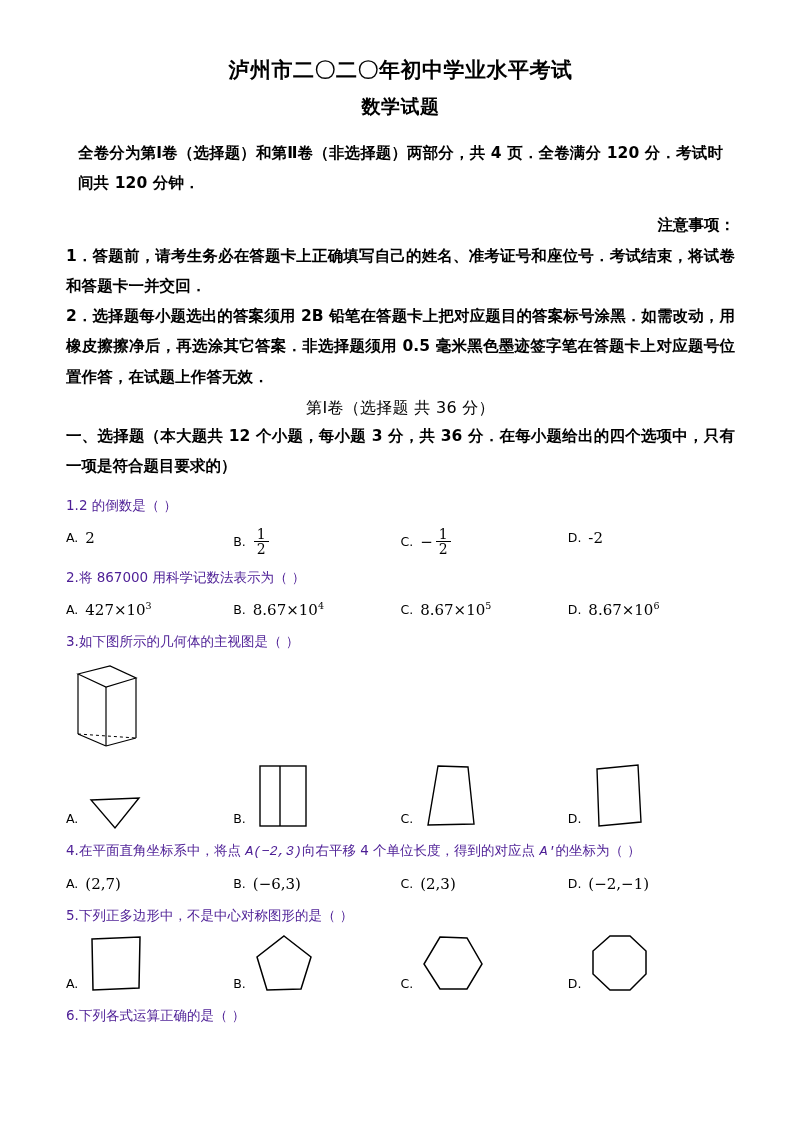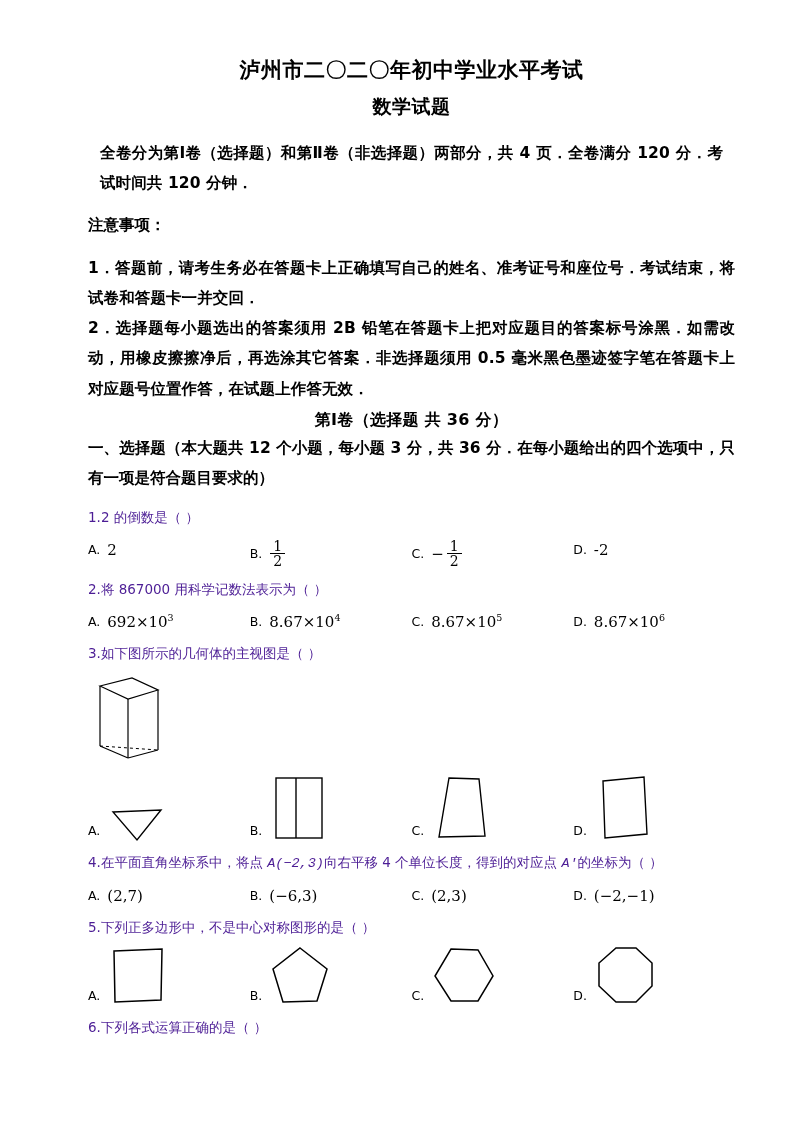--- a/index.html
+++ b/index.html
@@ -12,21 +12,21 @@
     height: 1122px;
     font-family: "DejaVu Sans", "Liberation Sans", sans-serif;
     color: #000000;
     overflow: hidden;
     position: relative;
   }
   .page {
     width: 793px;
     height: 892px;
     box-sizing: border-box;
-    padding: 56px 58px 0 88px;
+    padding: 56px 58px 0 66px;
     position: relative;
     border-radius: 22px;
   }
 
   
   .doc-title {
     text-align: center;
     font-size: 21px;
     font-weight: bold;
     letter-spacing: 0.5px;
@@ -48,36 +48,37 @@
     font-weight: bold;
     line-height: 1.95;
     margin: 12px;
     text-align: justify;
     letter-spacing: 0.1px;
   }
   .notice-head {
     font-size: 15.5px;
     font-weight: bold;
     line-height: 1.95;
-    margin: 4px 0 12px 0;
+    margin: 4px 0 0 0;
+    text-align: right;
   }
   .notice-item {
     font-size: 15.5px;
     font-weight: bold;
     line-height: 1.95;
     margin: 0;
     text-align: justify;
     letter-spacing: 0.1px;
   }
 
   
   .part-head {
     text-align: center;
     font-size: 16px;
-    font-weight: bold;
+    font-weight: normal;
     margin: 6px 0 2px 0;
     letter-spacing: 0.3px;
   }
   .section-intro {
     font-size: 15.5px;
     font-weight: bold;
     line-height: 1.95;
     margin: 0 0 14px 0;
     text-align: justify;
   }
@@ -192,21 +193,21 @@
     <div class="opt">
       <span class="opt-lab">D.</span>
       <span class="opt-val">-2</span>
     </div>
   </div>
 
   <p class="q-stem">2.将 867000 用科学记数法表示为（      ）</p>
   <div class="opt-row">
     <div class="opt">
       <span class="opt-lab">A.</span>
-      <span class="opt-val"><span>692×10</span><sup>3</sup></span>
+      <span class="opt-val"><span>427×10</span><sup>3</sup></span>
     </div>
     <div class="opt">
       <span class="opt-lab">B.</span>
       <span class="opt-val"><span>8.67×10</span><sup>4</sup></span>
     </div>
     <div class="opt">
       <span class="opt-lab">C.</span>
       <span class="opt-val"><span>8.67×10</span><sup>5</sup></span>
     </div>
     <div class="opt">

